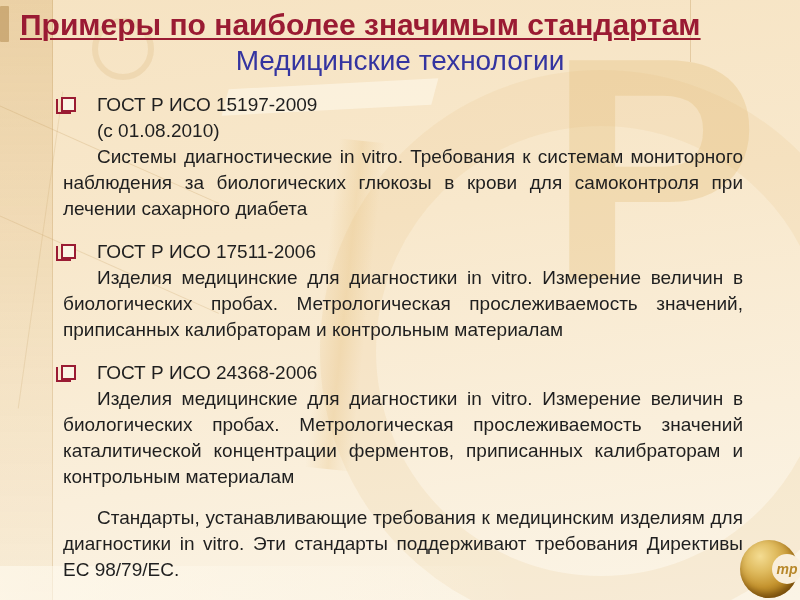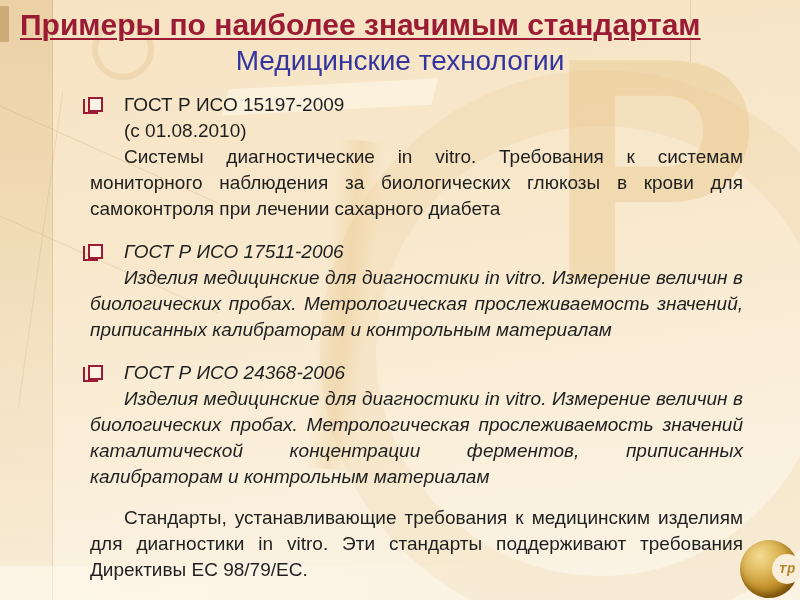--- a/index.html
+++ b/index.html
@@ -70,24 +70,23 @@
     margin:3px 20px 0;
     text-align:center;
     font-size:28px;
     color:#3434a0;
   }
   .content {
     position:absolute; z-index:2;
     left:63px; right:57px; top:92px;
     font-size:19px; line-height:26px;
     color:#1f1f1f;
-    margin-left:27px;
   }
   .item { position:relative; }
-  .item + .item { margin-top:17px;font-style:italic; }
+  .item + .item { margin-top:17px; }
   .item-head { padding-left:34px; }
   .item-sub { padding-left:34px; }
   .item-body { margin:0; text-align:justify; text-indent:34px; }
   .closing { margin:15px 0 0; text-align:justify; text-indent:34px; }
 
   .bullet {
     position:absolute; left:-2px; top:5px;
     width:11px; height:11px;
     border:2px solid #9a1b33;
     background:#fbf4e4;
@@ -108,21 +107,21 @@
     background: radial-gradient(circle at 35% 28%, #f4dc92 0%, #e0bc60 28%, #c5942f 55%, #99690f 80%, #7a4e08 100%);
     box-shadow: inset -2px -4px 7px rgba(85,50,5,.55);
   }
   .logo-hole {
     position:absolute; right:4px; top:16px;
     width:30px; height:30px; border-radius:50%;
     background:#f9eeda;
     display:flex; align-items:center; justify-content:center;
   }
   .logo-text {
-    font-family:Liberation Mono, monospace;
+    font-family:Liberation Sans, sans-serif;
     font-size:14px; font-weight:bold; font-style:italic;
     color:#b8882a;
   }
 </style>
 </head>
 <body>
 
 <div class="slide">
 
   <div class="bg bg-left-band"></div>

